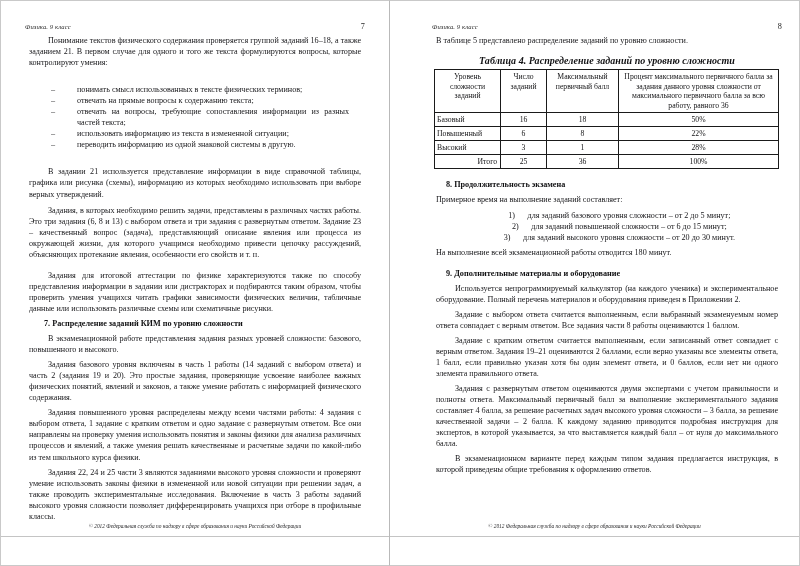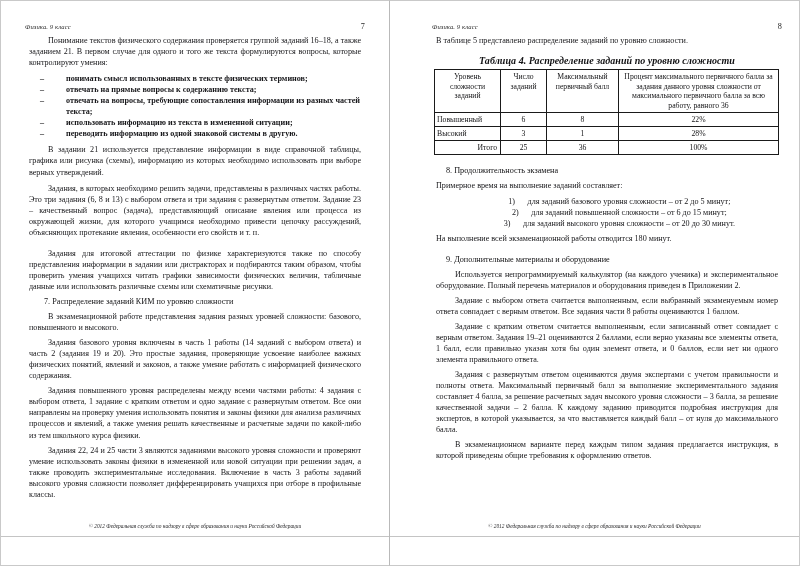--- a/index.html
+++ b/index.html
@@ -81,35 +81,34 @@
   p.gap {
     margin-top: 10px;
   }
   p.gap-sm {
     margin-top: 5px;
   }
 
   h3.section {
     margin: 0;
     font-size: 8.2px;
-    font-weight: normal;
+    font-weight: bold;
     line-height: 11.05px;
     text-indent: 19px;
     text-align: left;
     color: #111113;
   }
   h3.section.flush {
     text-indent: 14px;
   }
 
   ul.dashlist {
-    margin: 5px;
+    margin: 16px;
     padding: 0;
     list-style: none;
-    font-weight: bold;
   }
   ul.dashlist li {
     font-size: 8.15px;
     line-height: 11.05px;
     text-align: justify;
     padding-left: 36px;
     text-indent: -13px;
     color: #17171a;
   }
   ul.dashlist li .dash {
@@ -276,20 +275,26 @@
         <thead>
           <tr>
             <th>Уровень сложности заданий</th>
             <th>Число заданий</th>
             <th>Максимальный первичный балл</th>
             <th>Процент максимального первичного балла за задания данного уровня сложности от максимального первичного балла за всю работу, равного 36</th>
           </tr>
         </thead>
         <tbody>
           <tr>
+            <td class="lvl">Базовый</td>
+            <td class="num">16</td>
+            <td class="num">18</td>
+            <td class="pct">50%</td>
+          </tr>
+          <tr>
             <td class="lvl">Повышенный</td>
             <td class="num">6</td>
             <td class="num">8</td>
             <td class="pct">22%</td>
           </tr>
           <tr>
             <td class="lvl">Высокий</td>
             <td class="num">3</td>
             <td class="num">1</td>
             <td class="pct">28%</td>

